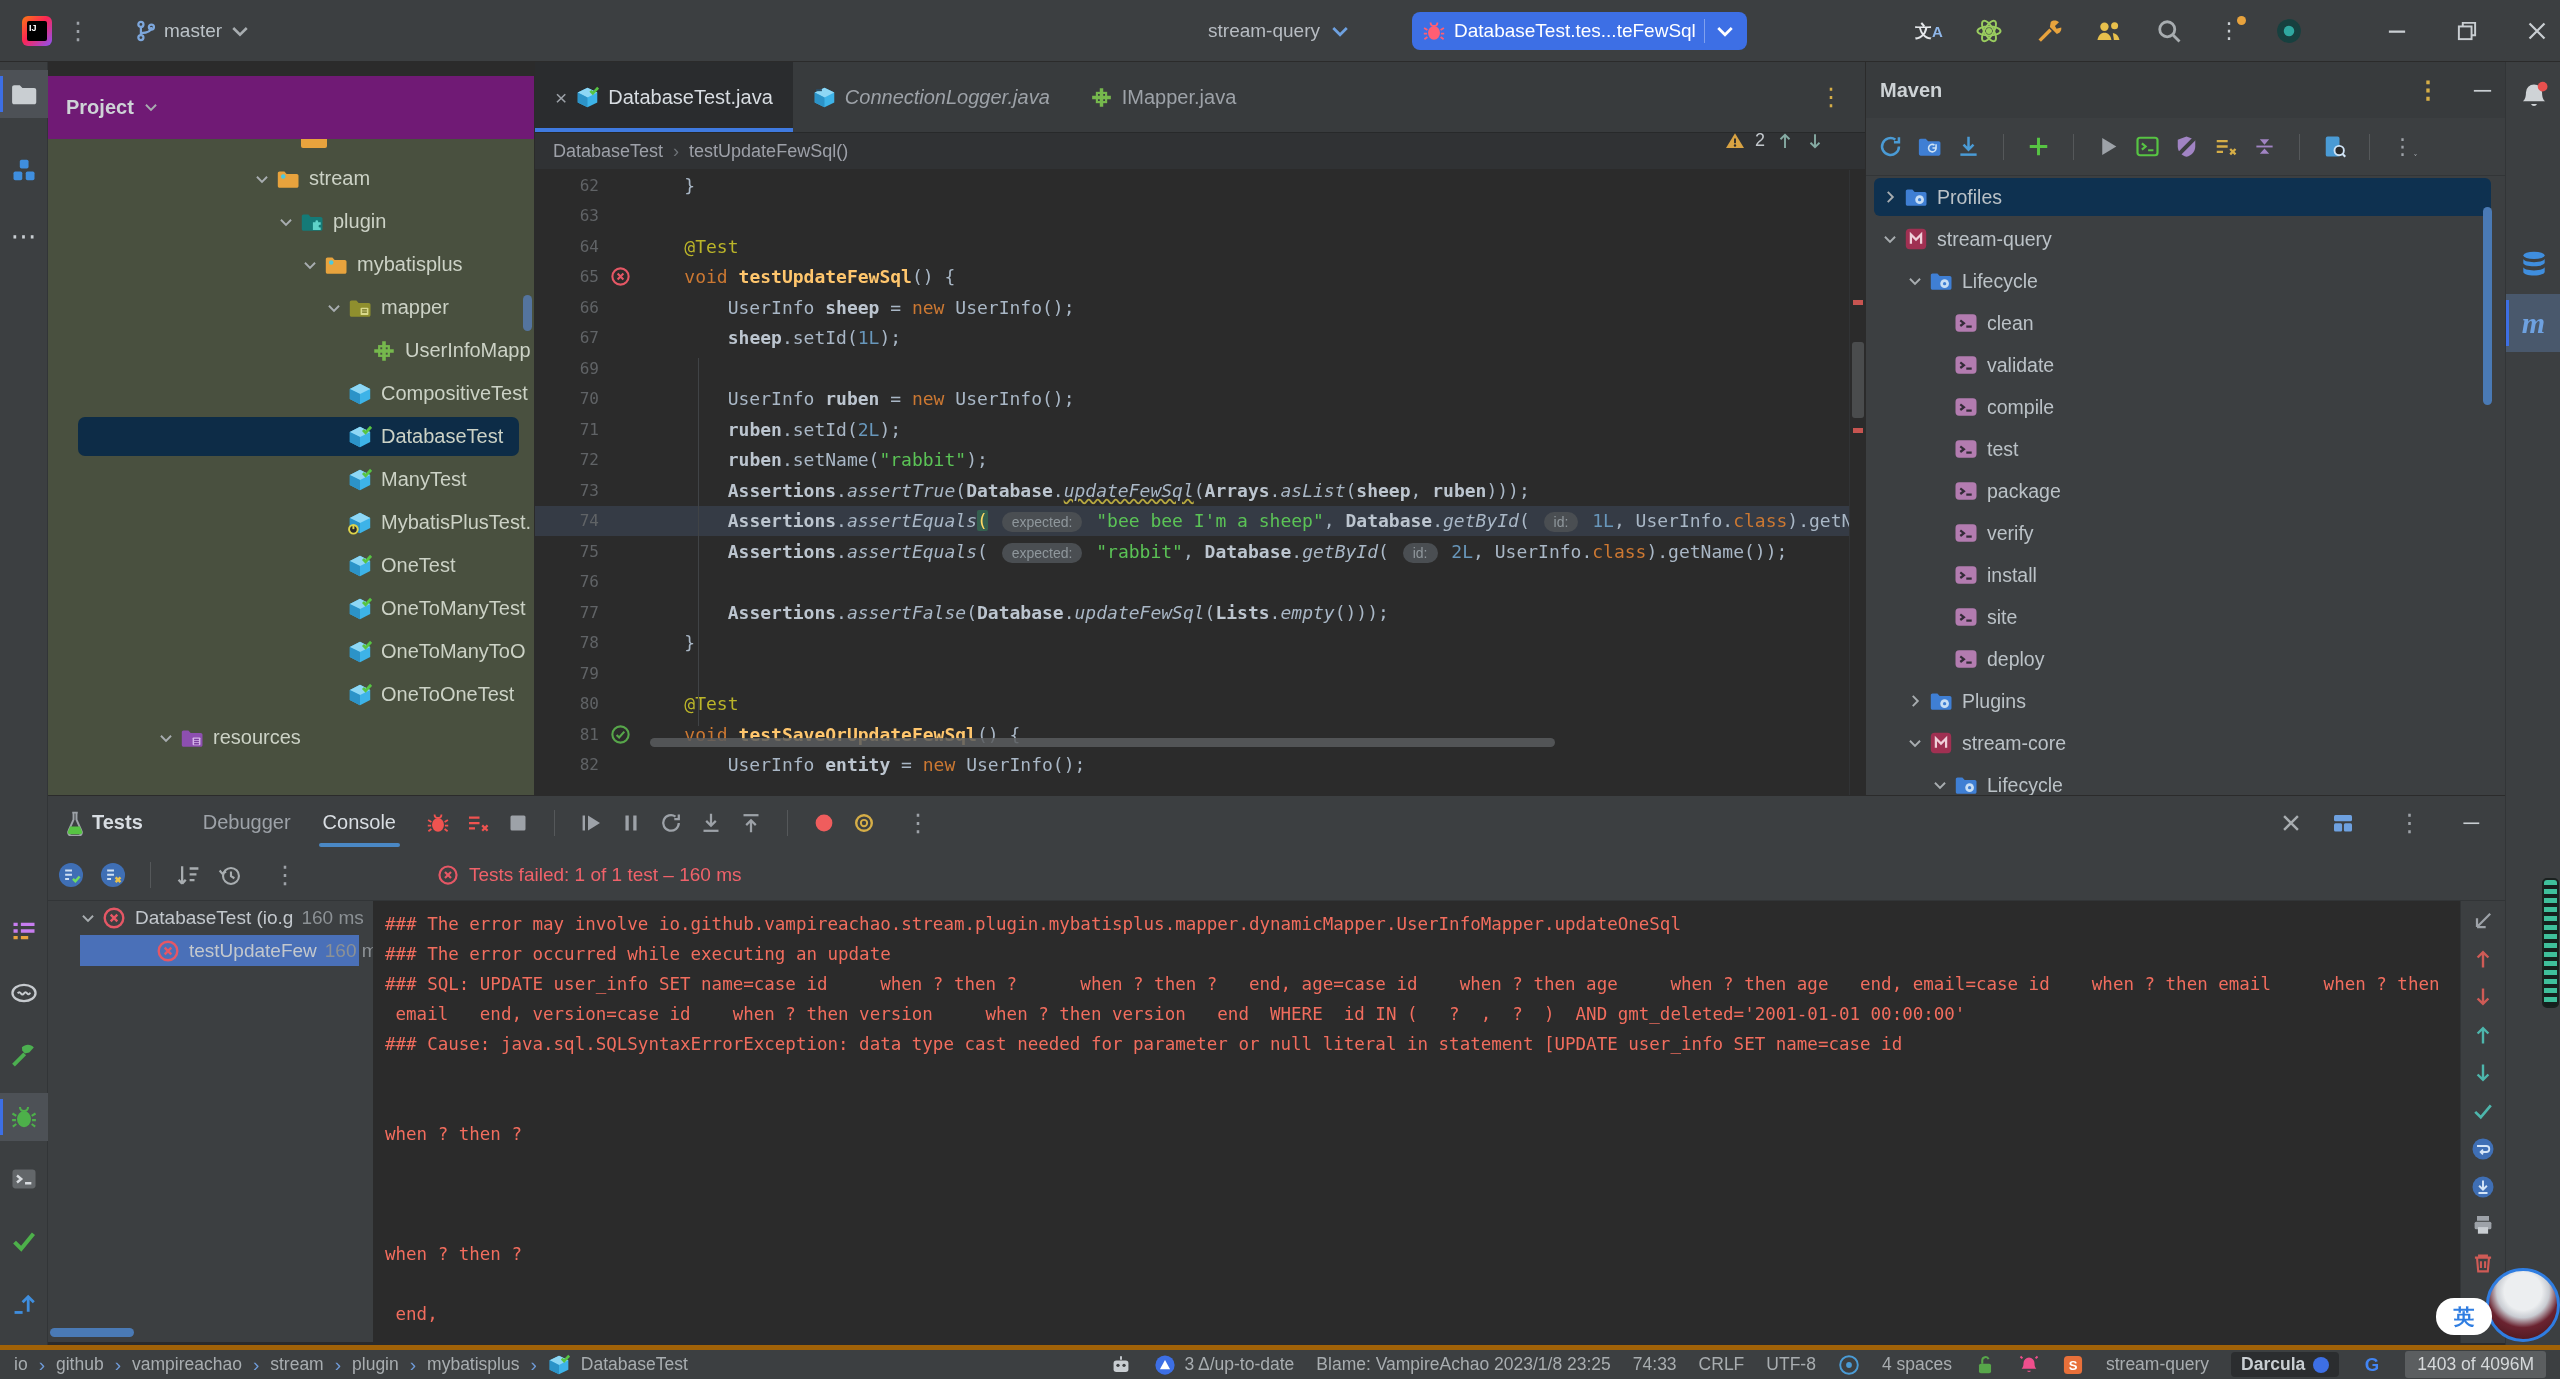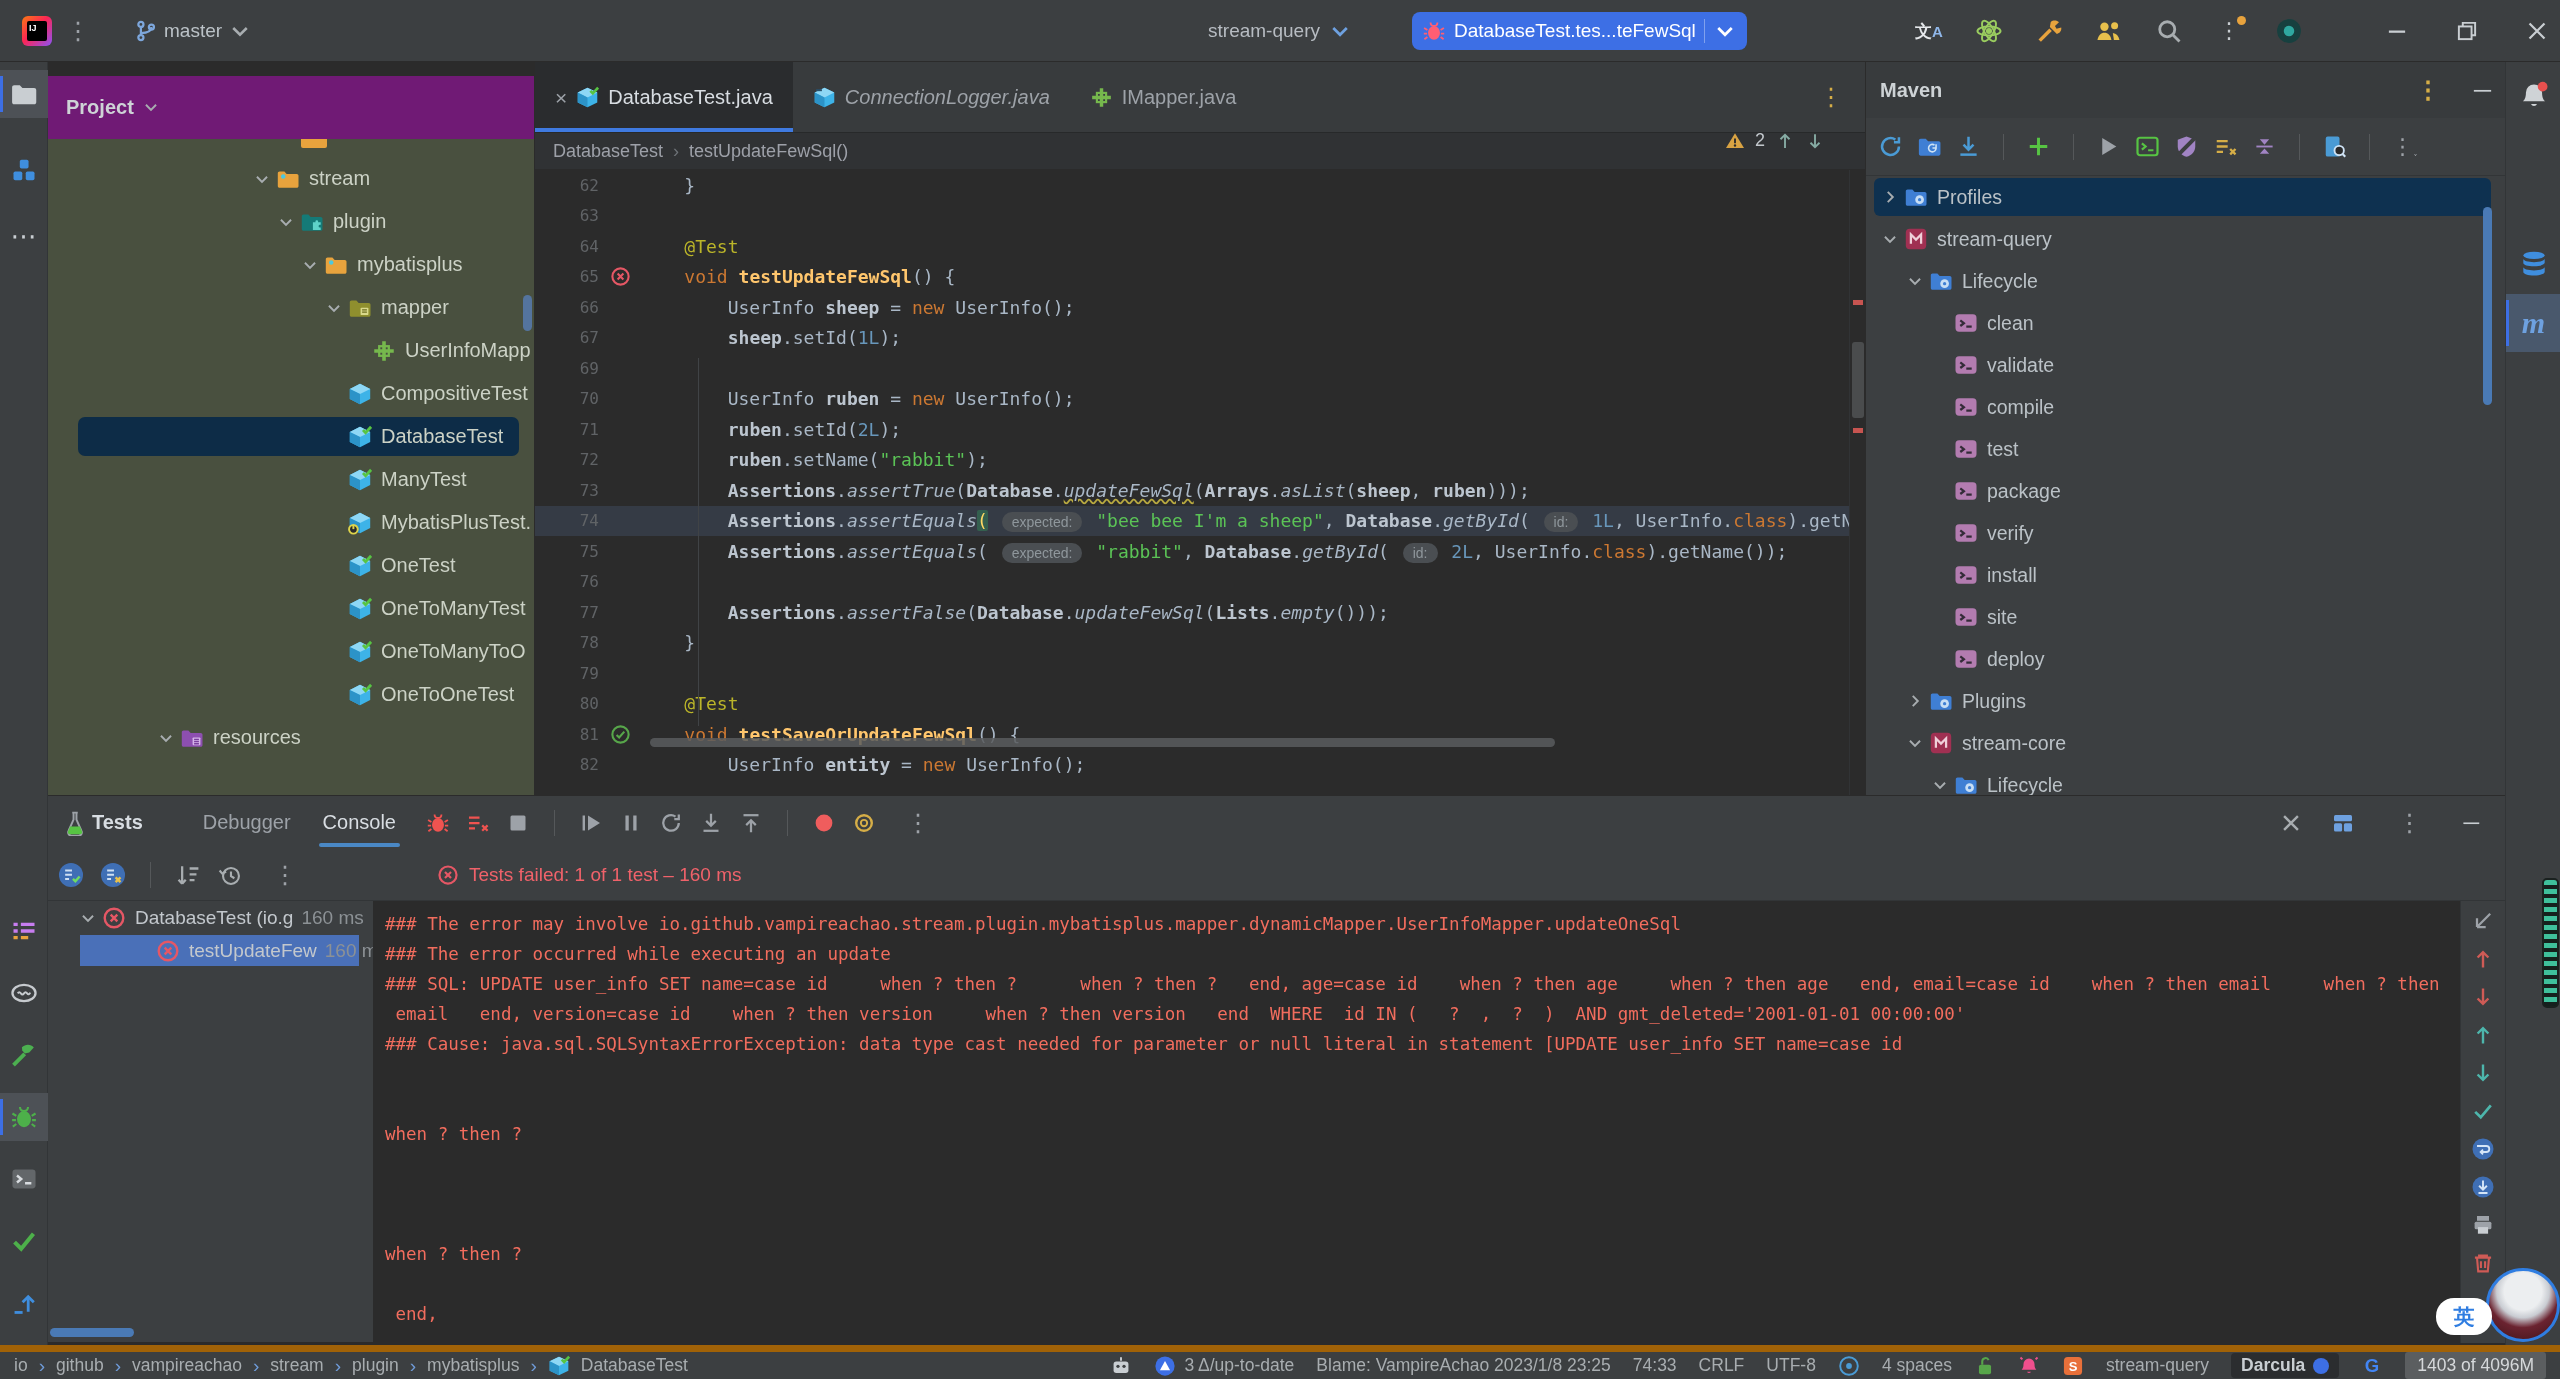--- a/index.html
+++ b/index.html
@@ -105,21 +105,21 @@
 #test-tree{width:325px;height:442px;flex:none;position:relative;overflow:hidden}
 #test-tree .trow{height:33px;font-size:19px;color:#c3c8cd}
 #test-tree .trow .time{color:#8c9195;margin-left:8px}
 #test-tree .trow.sel::before{left:32px;right:14px;top:1px;bottom:1px;background:#4a70b8;border-radius:0}
 #debug-hthumb{position:absolute;left:2px;bottom:6px;width:84px;height:9px;background:#4a7ab5;border-radius:5px}
 #console-out{flex:1;background:#2b2b2b;overflow:hidden;padding:8px 0 0 12px}
 #console-out pre{font-family:"DejaVu Sans Mono",monospace;font-size:17.5px;line-height:30px;color:#f26d5e;white-space:pre}
 #console-side{width:45px;flex:none;background:#3c3f41;border-left:1px solid #323537;display:flex;flex-direction:column;align-items:center;padding-top:8px;gap:14px}
 #console-side .ic{width:24px;height:24px}
 
-#status-bar{left:0;top:1345px;width:2560px;height:34px;background:#3c3f41;border-top:7px solid #a16207;display:flex;align-items:center;font-size:17.5px;color:#a8adb0;padding:0 14px}
+#status-bar{left:0;top:1345px;width:2560px;height:34px;background:#3c3f41;border-top:5px solid #a16207;display:flex;align-items:center;font-size:17.5px;color:#a8adb0;padding:0 14px}
 #sb-crumbs{display:flex;align-items:center;gap:11px;white-space:nowrap}
 #sb-crumbs .csep{color:#6f9bd8;font-size:19px}
 #sb-right{margin-left:auto;display:flex;align-items:center;gap:22px;white-space:nowrap}
 .sb-item{display:flex;align-items:center;gap:8px}
 .sb-chip{background:#2b2d2f;border-radius:4px;padding:2px 10px;font-weight:bold;color:#c9ced2;display:flex;align-items:center;gap:8px}
 .dot-blue{width:16px;height:16px;border-radius:50%;background:#3d6fe5;display:inline-block}
 #mem-chip{background:#5b5e60;color:#d6d9db;border-radius:3px;padding:3px 12px}
 
 #ime-pill{position:absolute;left:2436px;top:1298px;width:56px;height:37px;background:#fff;border-radius:18px;display:flex;align-items:center;justify-content:center;color:#2f7de1;font-weight:bold;font-size:21px;z-index:6}
 #avatar{position:absolute;left:2486px;top:1268px;width:74px;height:74px;border-radius:50%;border:3px solid #2f7de1;z-index:5;background:radial-gradient(circle at 50% 30%,#eceef0 0 32%,#c9ccd2 45%,#6b2330 62%,#3c1318 100%)}

